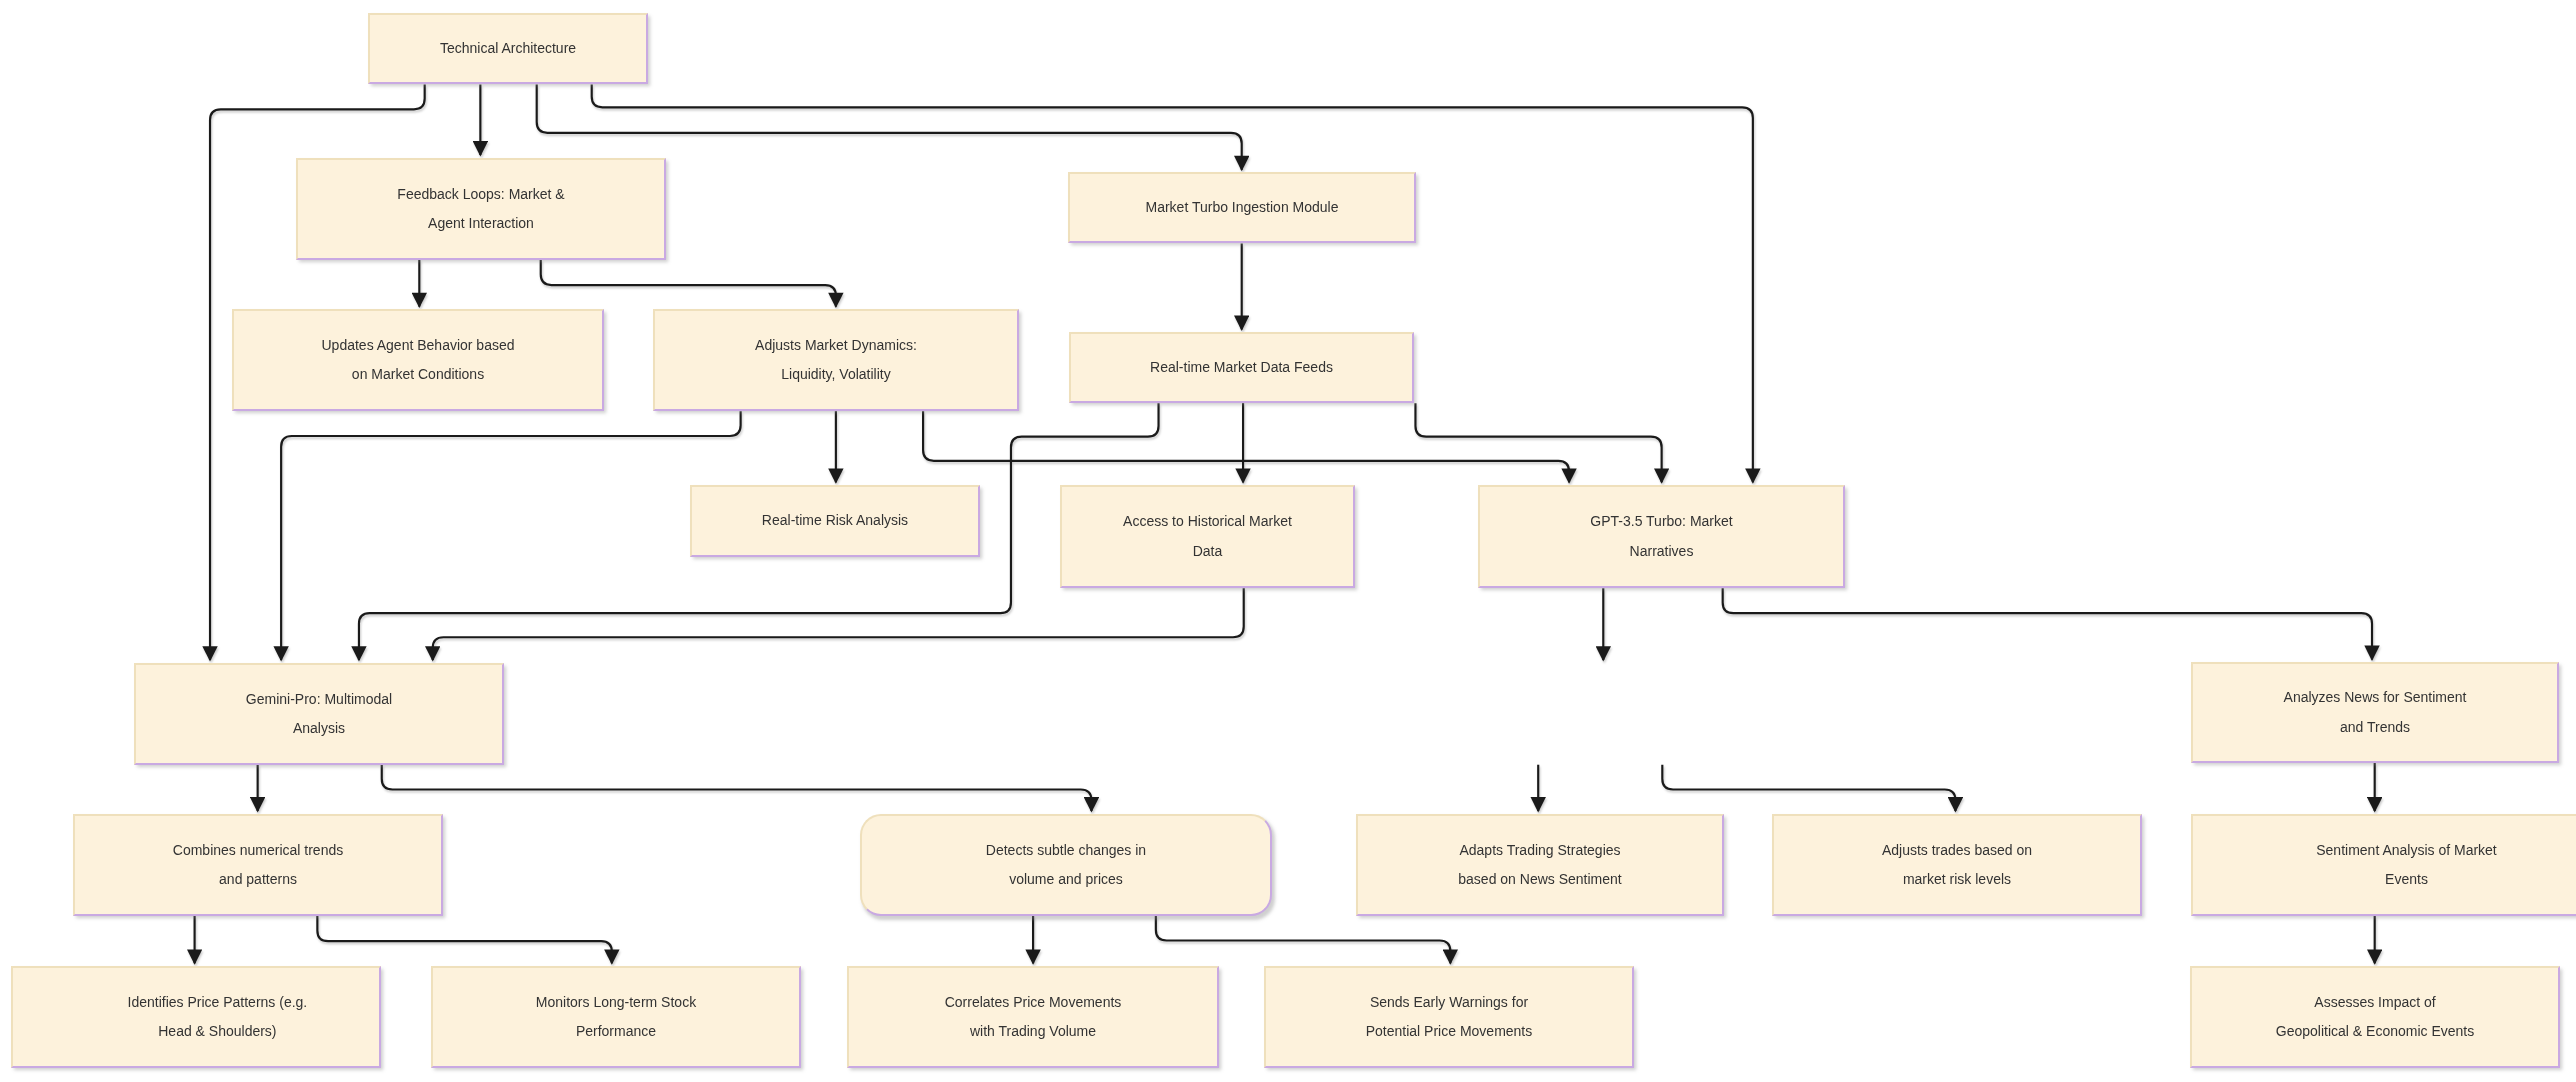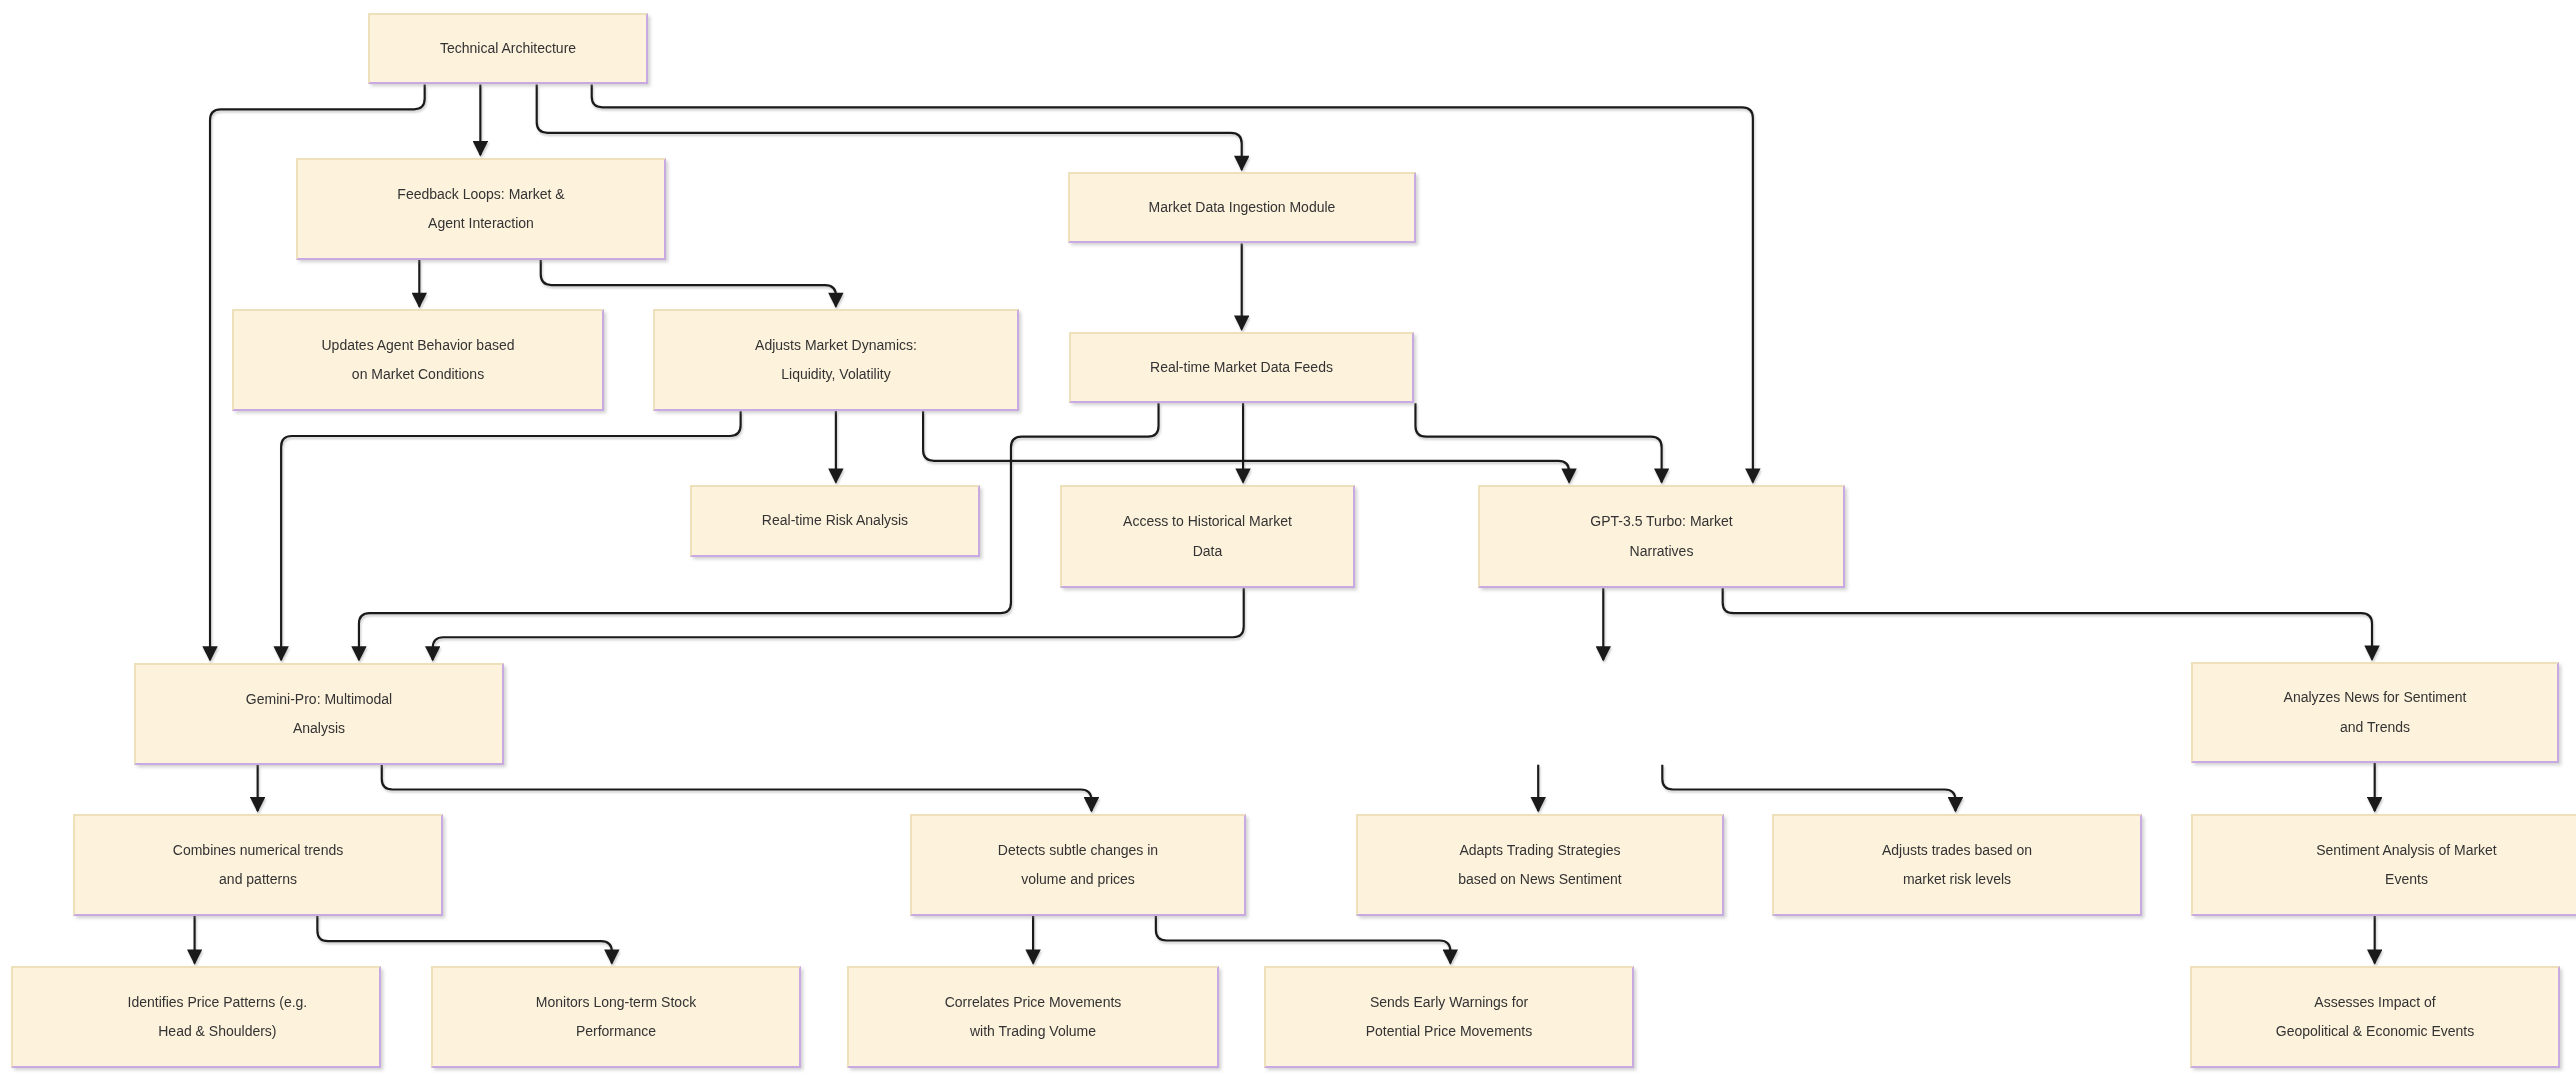--- a/index.html
+++ b/index.html
@@ -82,21 +82,21 @@
       <path class="edge" d="M3540,1365 L3540,1436" marker-end="url(#arrowhead)"></path>
     </svg>
 <div class="node" style="left: 368px; top: 13.4px; width: 280px; height: 71px;">
       <span class="node-label">Technical Architecture</span>
     </div>
     <div class="node" style="left: 296px; top: 158px; width: 370px; height: 102px;">
       <span class="node-label">Feedback Loops: Market &amp;
 Agent Interaction</span>
     </div>
     <div class="node" style="left: 1068px; top: 172px; width: 348px; height: 71px;">
-      <span class="node-label">Market Data Ingestion Module</span>
+      <span class="node-label">Market Turbo Ingestion Module</span>
     </div>
     <div class="node" style="left: 232px; top: 309px; width: 372px; height: 102px;">
       <span class="node-label">Updates Agent Behavior based
 on Market Conditions</span>
     </div>
     <div class="node" style="left: 653px; top: 309px; width: 366px; height: 102px;">
       <span class="node-label">Adjusts Market Dynamics:
 Liquidity, Volatility</span>
     </div>
     <div class="node" style="left: 1069px; top: 332px; width: 345px; height: 71px;">
@@ -118,21 +118,21 @@
 Analysis</span>
     </div>
     <div class="node" style="left: 2191px; top: 662px; width: 368px; height: 101px;">
       <span class="node-label">Analyzes News for Sentiment
 and Trends</span>
     </div>
     <div class="node" style="left: 73px; top: 814px; width: 370px; height: 102px;">
       <span class="node-label">Combines numerical trends
 and patterns</span>
     </div>
-    <div class="node" style="left: 910px; top: 814px; width: 336px; height: 102px;">
+    <div class="node" style="left: 860px; top: 814px; width: 412px; height: 102px; border-radius: 21px;">
       <span class="node-label">Detects subtle changes in
 volume and prices</span>
     </div>
     <div class="node" style="left: 1356px; top: 814px; width: 368px; height: 102px;">
       <span class="node-label">Adapts Trading Strategies
 based on News Sentiment</span>
     </div>
     <div class="node" style="left: 1772px; top: 814px; width: 370px; height: 102px;">
       <span class="node-label">Adjusts trades based on
 market risk levels</span>

